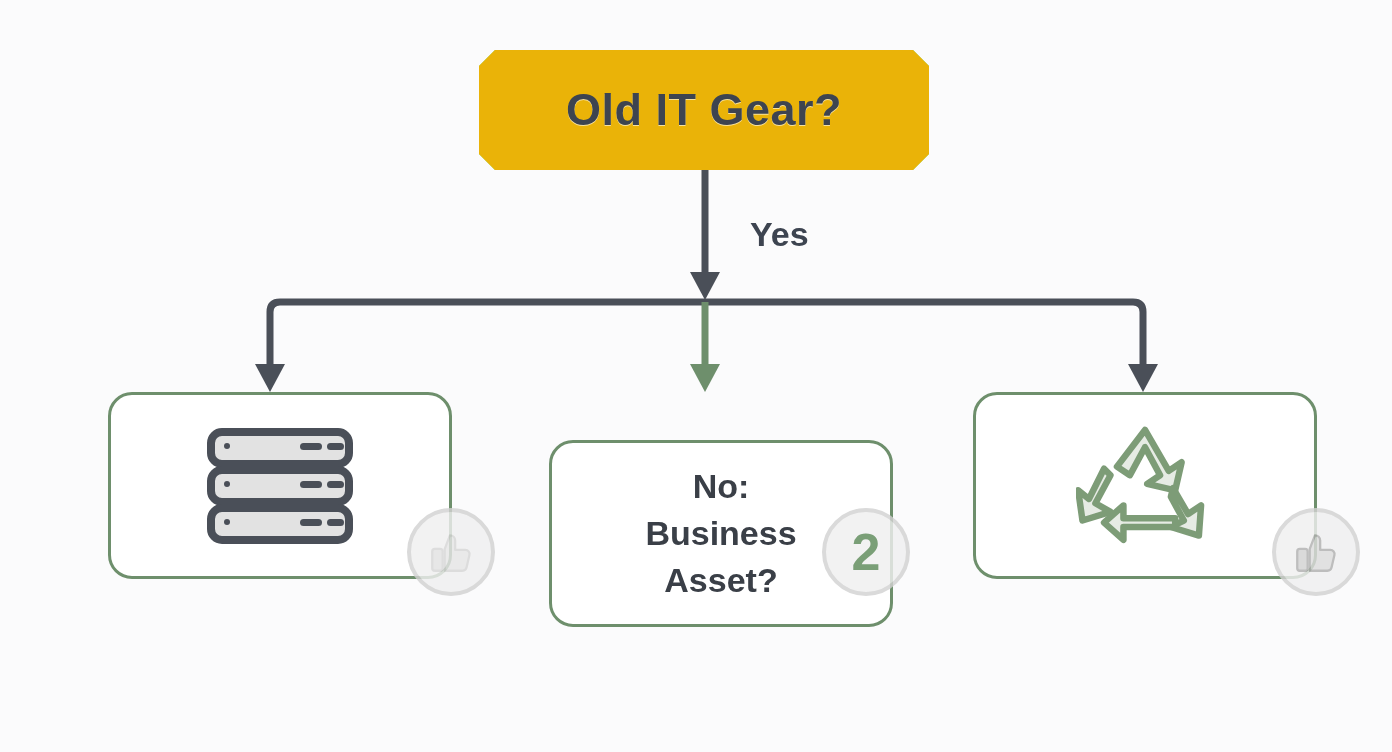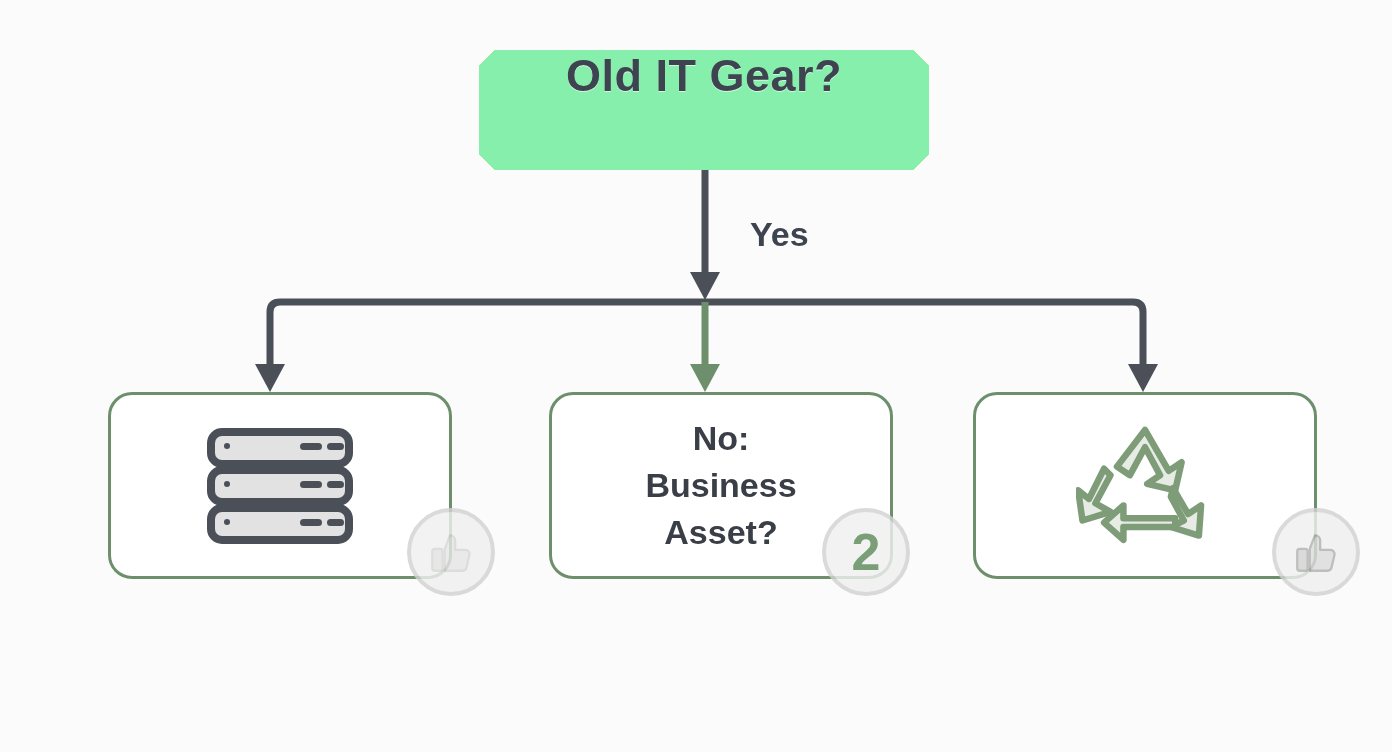--- a/index.html
+++ b/index.html
@@ -33,22 +33,23 @@
     pointer-events: none;
   }
 
   
   .root-node {
     position: absolute;
     left: 479px;
     top: 50px;
     width: 450px;
     height: 120px;
-    background: #86efac;
+    background: #eab308;
     display: flex;
+    align-items: center;
     justify-content: center;
     -webkit-clip-path: polygon(16px 0, calc(100% - 16px) 0, 100% 16px, 100% calc(100% - 16px), calc(100% - 16px) 100%, 16px 100%, 0 calc(100% - 16px), 0 16px);
     clip-path: polygon(16px 0, calc(100% - 16px) 0, 100% 16px, 100% calc(100% - 16px), calc(100% - 16px) 100%, 16px 100%, 0 calc(100% - 16px), 0 16px);
   }
   .root-node-border {
     position: absolute;
     left: 479px;
     top: 50px;
     width: 450px;
     height: 120px;
@@ -83,21 +84,21 @@
     height: 187px;
     background: #ffffff;
     border: 3px solid #6e8f6c;
     border-radius: 24px;
     box-sizing: border-box;
     display: flex;
     align-items: center;
     justify-content: center;
   }
   .node-left   { left: 108px; }
-  .node-middle { left: 549px; }
+  .node-middle { left: 549px; margin-top: 48px; }
   .node-right  { left: 973px; }
 
   .node-text {
     font-size: 34px;
     font-weight: bold;
     color: #3a3f47;
     text-align: center;
     line-height: 1.38;
     white-space: pre-line;
     text-shadow: 0 1px 0 rgba(255,255,255,0.5);

